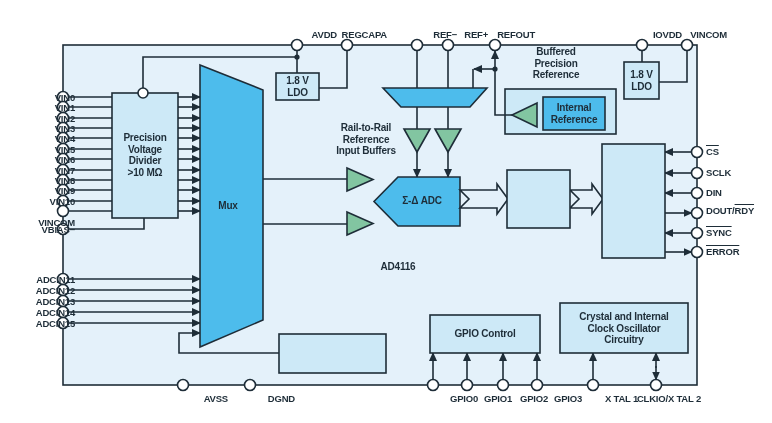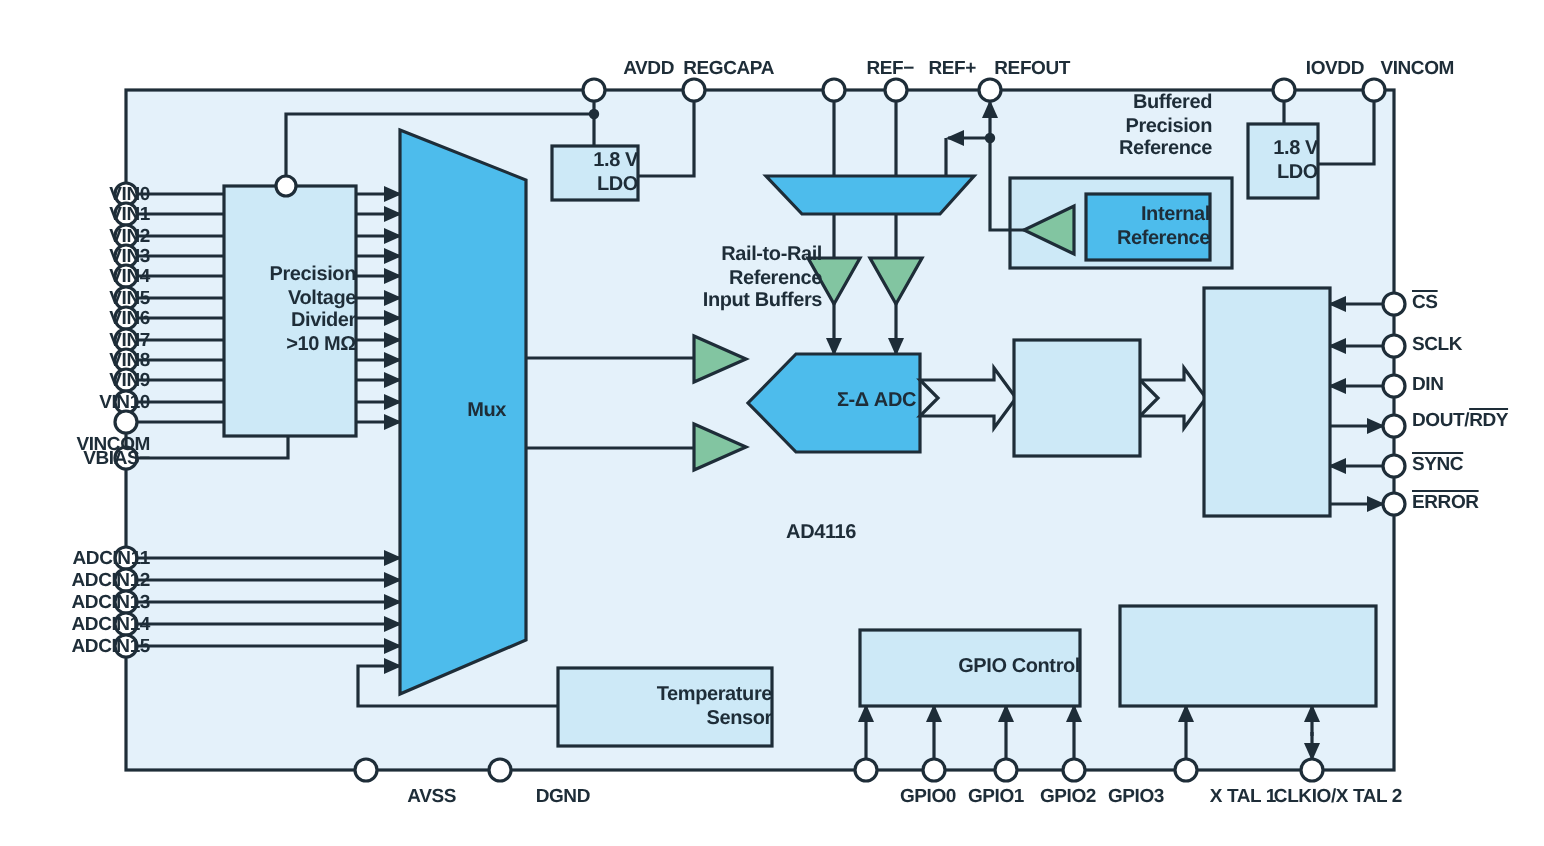--- a/index.html
+++ b/index.html
@@ -4,21 +4,21 @@
 <style>
   html,body{margin:0;padding:0;background:#ffffff;}
   .stage{position:relative;width:772px;height:423px;background:#ffffff;overflow:hidden;
          font-family:"Liberation Sans", sans-serif;}
   .stage svg{position:absolute;left:0;top:0;}
   .lab{position:absolute;font-weight:bold;color:#1e2d38;}
   .pinlab{font-size:9.5px;letter-spacing:-0.2px;white-space:nowrap;line-height:11px;}
   .ctr{text-align:right;}
   .leftlab{left:0;width:57px;text-align:right;padding-left:18px;}
   .rightlab{left:706px;}
-  .blk{font-size:10px;line-height:11.5px;text-align:right;white-space:pre-line;letter-spacing:-0.2px;}
+  .blk{font-size:10px;line-height:11.5px;text-align:center;white-space:pre-line;letter-spacing:-0.2px;}
   .ov{text-decoration:overline;}
 </style>
 </head>
 <body>
 
 <div class="stage">
 
 <svg width="772" height="423" viewBox="0 0 772 423">
   <defs>
     <marker id="ah" markerUnits="userSpaceOnUse" markerWidth="9" markerHeight="8" viewBox="0 0 9 8" refX="8" refY="4" orient="auto">
@@ -225,23 +225,24 @@
 Divider
 &gt;10 MΩ</div>
 <div class="lab blk" style="left:203px;top:200px;width:50px">Mux</div>
 <div class="lab blk" style="left:276px;top:75px;width:43px">1.8 V
 LDO</div>
 <div class="lab blk" style="left:624px;top:69px;width:35px">1.8 V
 LDO</div>
 <div class="lab blk" style="left:386px;top:195px;width:72px">Σ-Δ ADC</div>
 <div class="lab blk" style="left:543px;top:102px;width:62px">Internal
 Reference</div>
-<div class="lab blk" style="left:279px;top:342px;width:107px">Temperature
-Sensor</div>
 <div class="lab blk" style="left:430px;top:328px;width:110px">GPIO Control</div>
+<div class="lab blk" style="left:560px;top:311px;width:128px">Crystal and Internal
+Clock Oscillator
+Circuitry</div>
 
 <div class="lab blk" style="left:506px;top:46px;width:100px">Buffered
 Precision
 Reference</div>
 <div class="lab blk" style="left:321px;top:122px;width:90px">Rail-to-Rail
 Reference
 Input Buffers</div>
 <div class="lab blk" style="left:368px;top:261px;width:60px">AD4116</div>
 
 </div>

